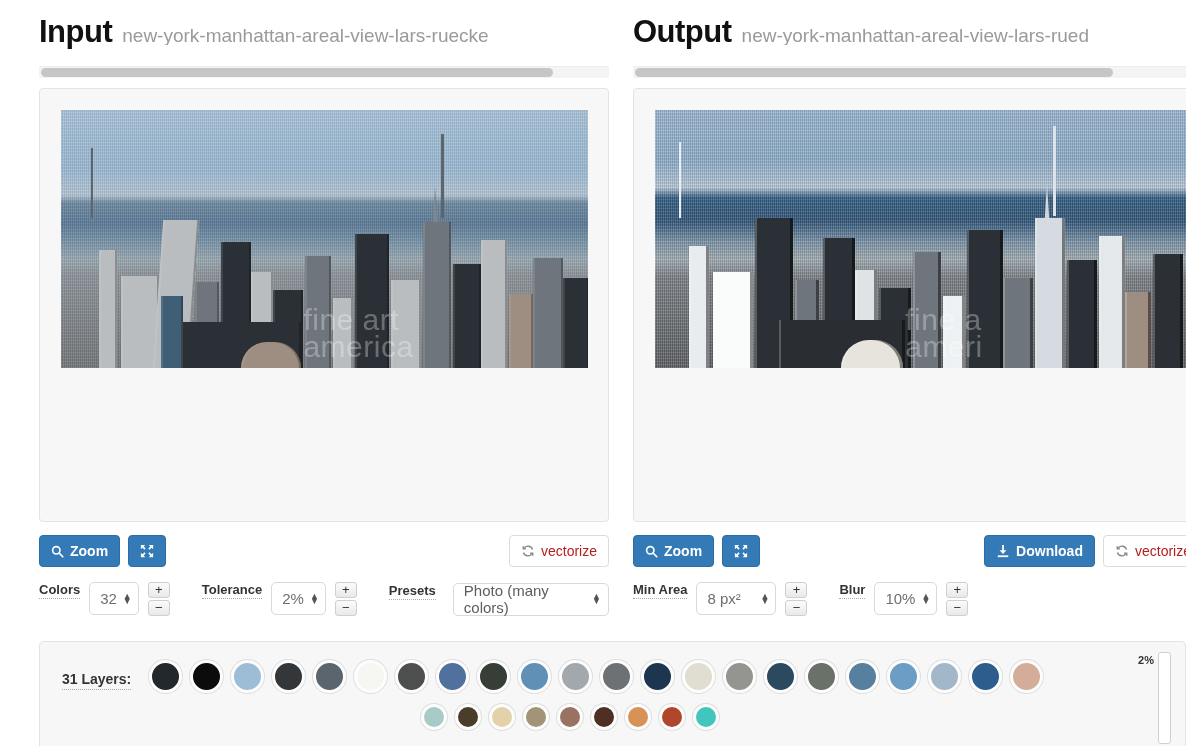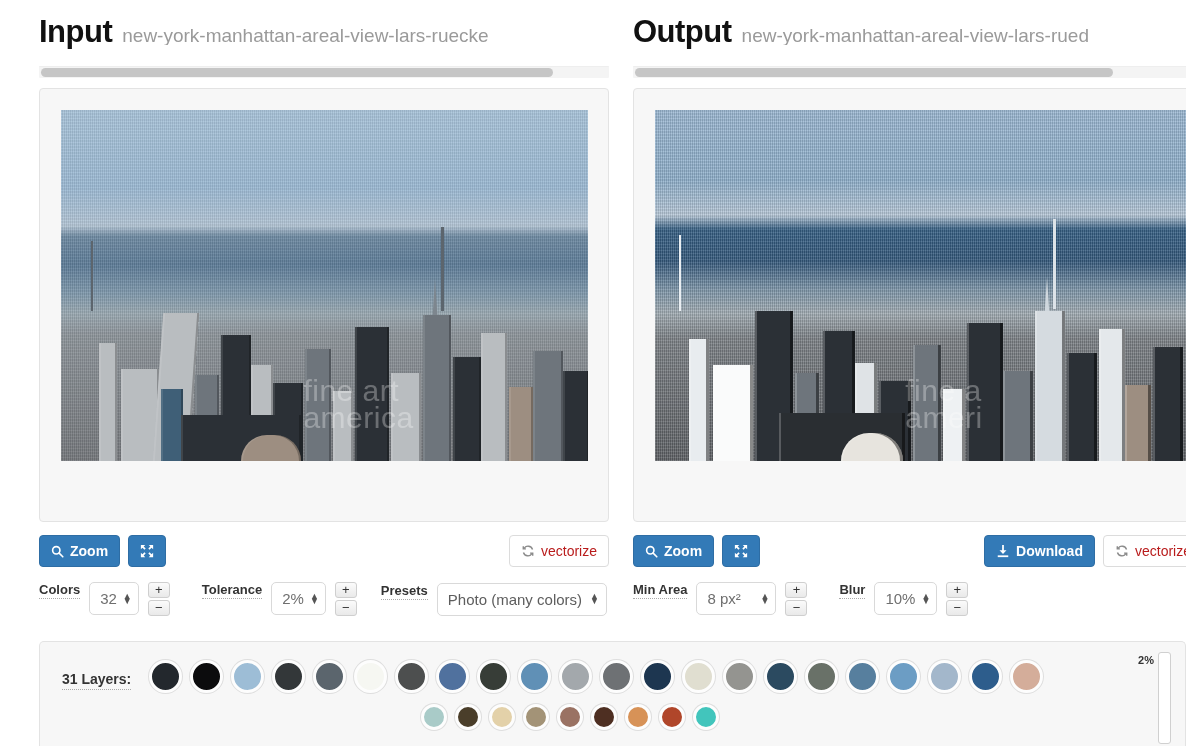--- a/index.html
+++ b/index.html
@@ -83,21 +83,21 @@
     height: 434px;
     background: #f7f7f7;
     border: 1px solid #e3e3e3;
     border-radius: 4px;
     box-sizing: border-box;
     padding: 21px;
     overflow: hidden;
   }
   .img-wrap {
     width: 527px;
-    height: 351px;
+    height: 258px;
     position: relative;
     overflow: hidden;
     background: #15803d;
   }
   .panel.right .img-wrap { width: 544px; }
 
   
   .sky {
     position: absolute;
     inset: 0;
@@ -453,21 +453,21 @@
               <span>▲</span>
               <span>▼</span>
             </span>
           </div>
           <div class="pm">
             <button>+</button>
             <button>−</button>
           </div>
         </div>
 
-        <div class="field" style="margin-left:24px;">
+        <div class="field" style="margin-left:32px;gap:8px;">
           <span class="field-label">Presets</span>
           <div class="select">
             <span>Photo (many colors)</span>
             <span class="spin">
               <span>▲</span>
               <span>▼</span>
             </span>
           </div>
         </div>
       </div>

